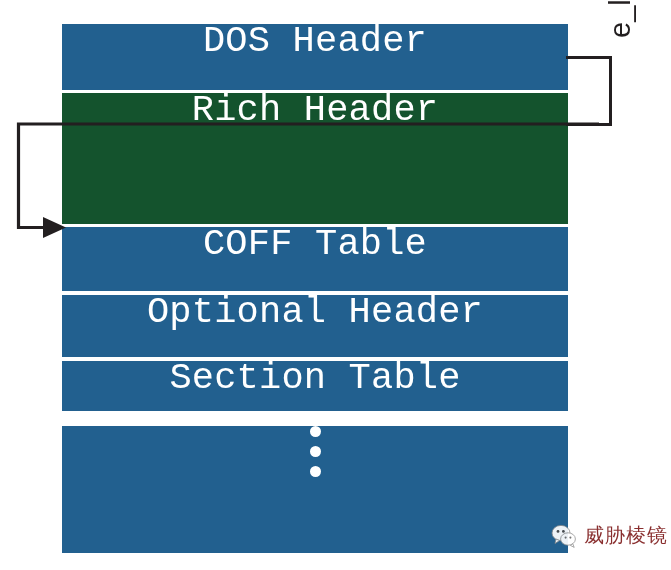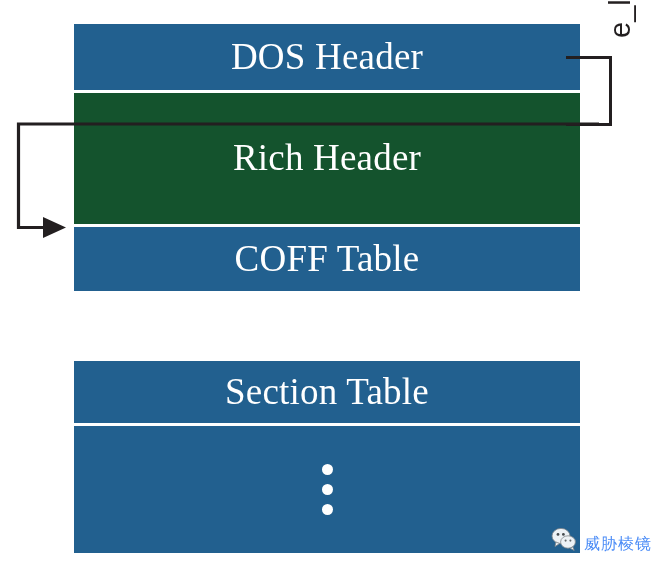--- a/index.html
+++ b/index.html
@@ -23,33 +23,32 @@
   
   #pe-stack {
     position: absolute;
     left: 62px;
     top: 24px;
     width: 506px;
     height: 529px;
   }
   .pe-block {
     position: absolute;
-    left: 12px;
+    left: 0;
     width: 506px;
     box-sizing: border-box;
     display: flex;
-    align-items: center;
     justify-content: center;
     color: #ffffff;
     font-size: 37px;
     font-weight: 400;
     letter-spacing: 0.2px;
     line-height: 1;
     user-select: none;
-    font-family: Liberation Serif, serif;
+    font-family: Liberation Mono, monospace;
   }
   .pe-block.dark  { background: #22608f; }
   .pe-block.teal  { background: #14532d; }
 
   .pe-block .pe-label {
     display: block;
     white-space: nowrap;
     transform: translateY(-1px);
   }
 
@@ -116,26 +115,25 @@
     gap: 7px;
     opacity: 0.92;
   }
   #watermark .wm-logo {
     width: 26px;
     height: 26px;
     position: relative;
     flex: 0 0 auto;
   }
   #watermark .wm-text {
-    font-size: 16px;
-    color: #3b82f6;
+    font-size: 20px;
+    color: #7f1d1d;
     white-space: nowrap;
     font-family: "Liberation Sans", sans-serif;
     letter-spacing: 1px;
-    margin-top: 12px;
   }
 </style>
 </head>
 <body>
 
 <div id="canvas">
 
   <div id="pe-stack">
 
     <div class="pe-block dark" style="top:0px;height:66px;">
@@ -143,22 +141,25 @@
     </div>
 
     <div class="pe-block teal" style="top:69px;height:131px;">
       <span class="pe-label">Rich Header</span>
     </div>
 
     <div class="pe-block dark" style="top:203px;height:64px;">
       <span class="pe-label">COFF Table</span>
     </div>
 
+    <div class="pe-block dark" style="top:271px;height:62px;">
+      <span class="pe-label">Optional Header</span>
+    </div>
 
-    <div class="pe-block dark" style="top:337px;height:62px;">
+    <div class="pe-block dark" style="top:337px;height:50px;">
       <span class="pe-label">Section Table</span>
     </div>
 
     <div class="pe-block dark" style="top:402px;height:127px;">
       <span id="ellipsis-dots">
         <span class="dot"></span>
         <span class="dot"></span>
         <span class="dot"></span>
       </span>
     </div>

